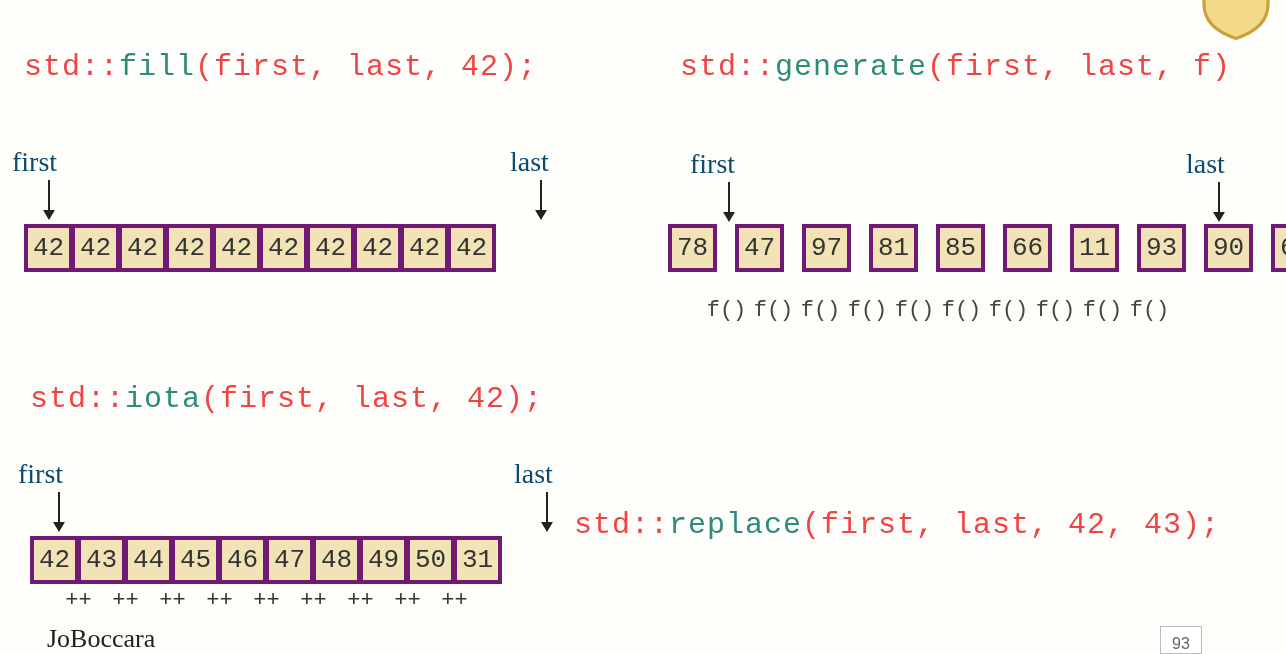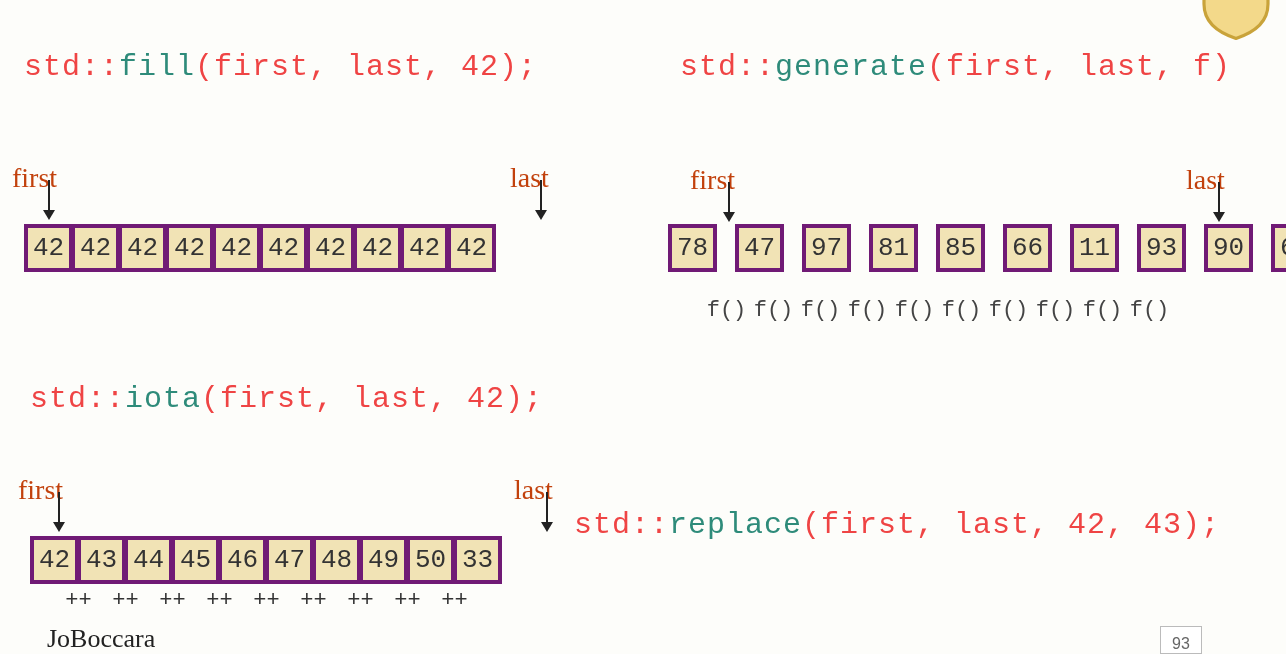--- a/index.html
+++ b/index.html
@@ -26,22 +26,21 @@
     color: #ef4444;
   }
 
   .arr-block {
     position: absolute;
   }
   .ptr-label {
     position: absolute;
     font-family: Georgia, "Times New Roman", serif;
     font-size: 28px;
-    color: #c2410c;
-    margin-top: 16px;
+    color: #0c4a6e;
   }
   .arrow-down {
     position: absolute;
     width: 2px;
     background: #222;
   }
   .arrow-down::after {
     content: "";
     position: absolute;
     bottom: -2px;
@@ -211,21 +210,21 @@
   <div class="cells" id="iota-cells" style="left:30px; top:536px;">
       <div class="cell">42</div>
       <div class="cell">43</div>
       <div class="cell">44</div>
       <div class="cell">45</div>
       <div class="cell">46</div>
       <div class="cell">47</div>
       <div class="cell">48</div>
       <div class="cell">49</div>
       <div class="cell">50</div>
-      <div class="cell">33</div>
+      <div class="cell">31</div>
     </div>
   <div class="plus-row" id="iota-below" style="left:54px; top:588px;">
       <span>++</span>
       <span>++</span>
       <span>++</span>
       <span>++</span>
       <span>++</span>
       <span>++</span>
       <span>++</span>
       <span>++</span>

